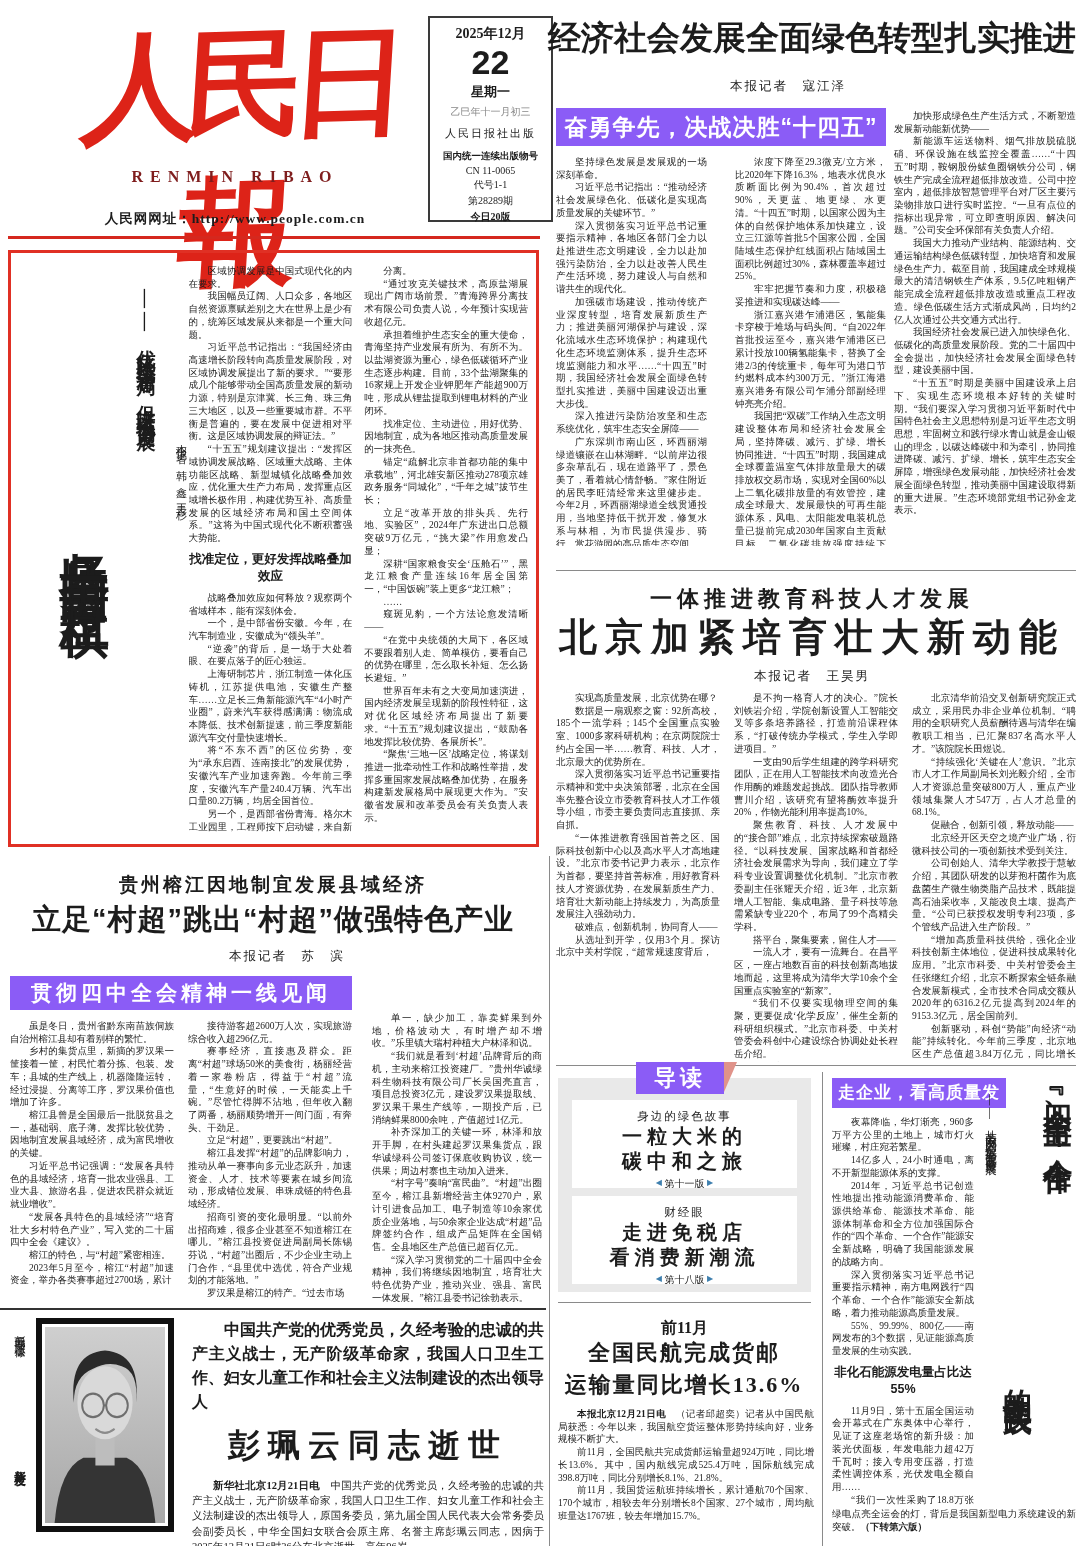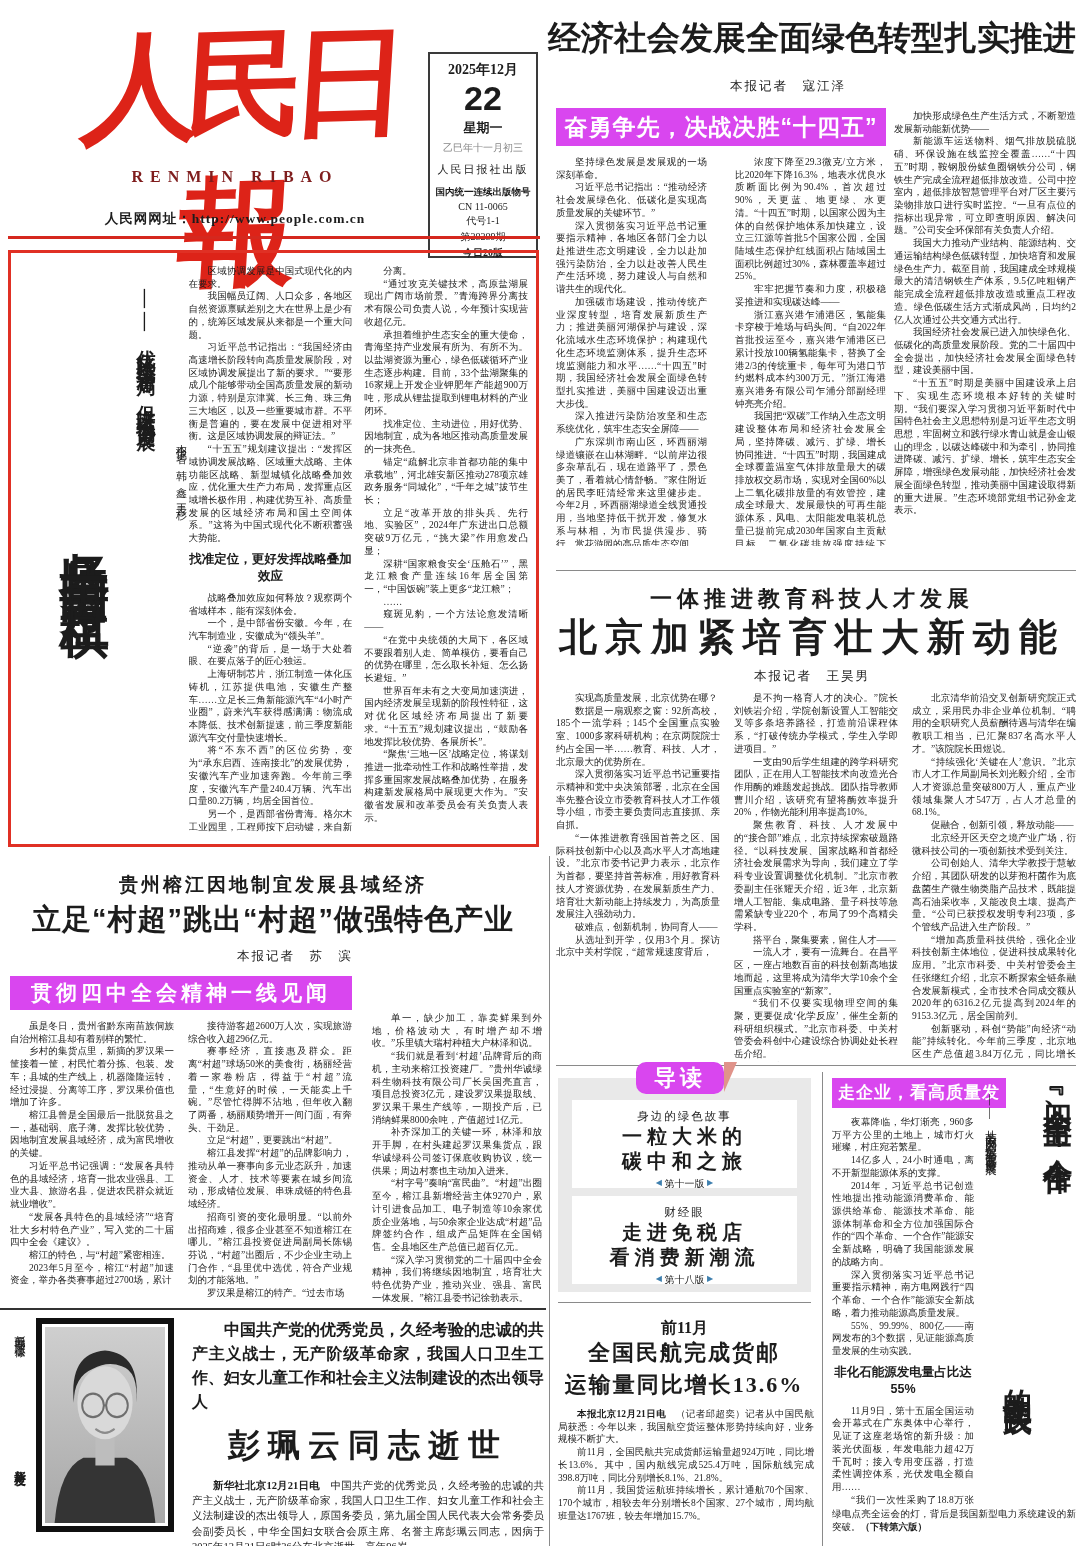--- a/index.html
+++ b/index.html
@@ -1,21 +1,21 @@
 <!DOCTYPE html>
 <html><head>
 <meta charset="utf-8">
 <style>
   html,body{margin:0;padding:0;background:#f2f2f2;}
   .page{position:relative;width:1080px;height:1546px;background:#ffffff;margin:0 auto;
         font-family:"Liberation Serif","DejaVu Serif",serif;color:#1c1c1c;overflow:hidden;}
   .abs{position:absolute;box-sizing:border-box;}
   .hei{font-family:"Liberation Sans","DejaVu Sans",sans-serif;}
   .ctr{text-align:center;}
-  .red-bg{background:#d946ef;color:#ffffff;}
+  .red-bg{background:#8b5cf6;color:#ffffff;}
   .rule{background:#8a8a8a;}
   .vert{writing-mode:vertical-rl;}
   
   .logo{font-size:118px;line-height:148px;font-weight:bold;color:#dd2318;letter-spacing:-14px;
         transform:skewX(-5deg) rotate(-1.5deg);text-align:center;}
   .latin{font-size:16px;letter-spacing:7px;color:#7f1d1d;font-weight:bold;font-family:Liberation Serif, serif;}
   .site{font-size:13.5px;font-weight:bold;letter-spacing:1px;}
   .datebox{border:2px solid #3a3a3a;text-align:center;padding-top:7px;background:#fff;}
   .datebox .ym{font-size:14px;font-weight:bold;}
   .datebox .day{font-size:34px;font-weight:bold;line-height:1.15;font-family:"Liberation Sans",sans-serif;}
@@ -69,21 +69,21 @@
 </style>
 </head>
 <body>
 
 <div class="page">
 
   <div class="abs logo" style="left:46px;top:12px;width:386px;height:150px;">人民日報</div>
   <div class="abs latin ctr" style="left:70px;top:168px;width:330px;">RENMIN RIBAO</div>
   <div class="abs site ctr" style="left:60px;top:210px;width:350px;">人民网网址：http://www.people.com.cn</div>
 
-  <div class="abs datebox" style="left:428px;top:16px;width:110px;height:206px;margin-top:36px;">
+  <div class="abs datebox" style="left:428px;top:16px;width:125px;height:206px;">
     <div class="ym">2025年12月</div>
     <div class="day">22</div>
     <div class="wd">星期一</div>
     <div class="lunar">乙巳年十一月初三</div>
     <div class="pub">人民日报社出版</div>
     <div class="issn-l">国内统一连续出版物号</div>
     <div class="sm">CN 11-0065</div>
     <div class="sm">代号1-1</div>
     <div class="sm">第28289期</div>
     <div class="sm" style="font-weight:bold;">今日20版</div>
@@ -185,21 +185,21 @@
         <p>创新驱动，科创“势能”向经济“动能”持续转化。今年前三季度，北京地区生产总值超3.84万亿元，同比增长5.6%。</p>
       </div>
   </div>
 
   <div class="abs rule" style="left:549px;top:856px;width:1px;height:690px;"></div>
   <div class="abs rule" style="left:822px;top:1072px;width:1px;height:474px;"></div>
   <div class="abs rule" style="left:556px;top:1065px;width:520px;height:1px;"></div>
 
   <div class="abs ctr" style="left:0px;top:872px;width:546px;font-size:19px;font-weight:bold;letter-spacing:3px;">贵州榕江因地制宜发展县域经济</div>
   <div class="abs hei ctr" style="left:0px;top:900px;width:546px;font-size:29px;font-weight:bold;letter-spacing:1px;">立足“村超”跳出“村超”做强特色产业</div>
-  <div class="abs byline ctr" style="left:8px;top:948px;width:546px;padding-left:28px;">本报记者　苏　滨</div>
+  <div class="abs byline ctr" style="left:0px;top:948px;width:546px;padding-left:28px;">本报记者　苏　滨</div>
   <div class="abs banner red-bg hei" style="left:10px;top:976px;width:342px;height:34px;font-size:21px;line-height:34px;letter-spacing:4px;">贯彻四中全会精神一线见闻</div>
   <div class="abs cols" style="left:10px;top:1020px;width:342px;height:282px;gap:14px;">
     <div class="col">
         <p>虽是冬日，贵州省黔东南苗族侗族自治州榕江县却有着别样的繁忙。</p>
         <p>乡村的集货点里，新摘的罗汉果一筐接着一筐，村民忙着分拣、包装、发车；县城的生产线上，机器隆隆运转，经过浸提、分离等工序，罗汉果价值也增加了许多。</p>
         <p>榕江县曾是全国最后一批脱贫县之一，基础弱、底子薄。发挥比较优势，因地制宜发展县域经济，成为富民增收的关键。</p>
         <p>习近平总书记强调：“发展各具特色的县域经济，培育一批农业强县、工业大县、旅游名县，促进农民群众就近就业增收”。</p>
         <p>“发展各具特色的县域经济”“培育壮大乡村特色产业”，写入党的二十届四中全会《建议》。</p>
         <p>榕江的特色，与“村超”紧密相连。</p>
         <p>2023年5月至今，榕江“村超”加速资金，举办各类赛事超过2700场，累计</p>
@@ -247,21 +247,21 @@
     </div>
   </div>
 
   <div class="abs" style="left:192px;top:1318px;width:352px;">
     <p class="ob-title">中国共产党的优秀党员，久经考验的忠诚的共产主义战士，无产阶级革命家，我国人口卫生工作、妇女儿童工作和社会主义法制建设的杰出领导人</p>
     <div class="ob-head hei ctr" style="margin-top:10px;">彭珮云同志逝世</div>
     <p class="ob-body lead"><b>新华社北京12月21日电</b><span>　中国共产党的优秀党员，久经考验的忠诚的共产主义战士，无产阶级革命家，我国人口卫生工作、妇女儿童工作和社会主义法制建设的杰出领导人，原国务委员，第九届全国人民代表大会常务委员会副委员长，中华全国妇女联合会原主席、名誉主席彭珮云同志，因病于2025年12月21日6时26分在北京逝世，享年96岁。</span></p>
   </div>
 
   <div class="abs dd-box" style="left:558px;top:1078px;width:253px;height:214px;"></div>
-  <div class="abs banner red-bg hei dd-label" style="left:636px;top:1062px;width:88px;height:32px;border-radius:10px;"><span>导读</span><span class="fold"></span></div>
+  <div class="abs banner red-bg hei dd-label" style="left:636px;top:1062px;width:88px;height:32px;"><span>导读</span><span class="fold"></span></div>
 
   <div class="abs dd-card" style="left:572px;top:1100px;width:225px;height:88px;">
     <div class="dd-kick">身边的绿色故事</div>
     <div class="dd-line">一粒大米的</div>
     <div class="dd-line">碳中和之旅</div>
     <div class="dd-page"><span class="arr">◀</span> <span>第十一版</span> <span class="arr">▶</span></div>
   </div>
 
   <div class="abs dd-card" style="left:572px;top:1196px;width:225px;height:88px;">
     <div class="dd-kick">财经眼</div>

